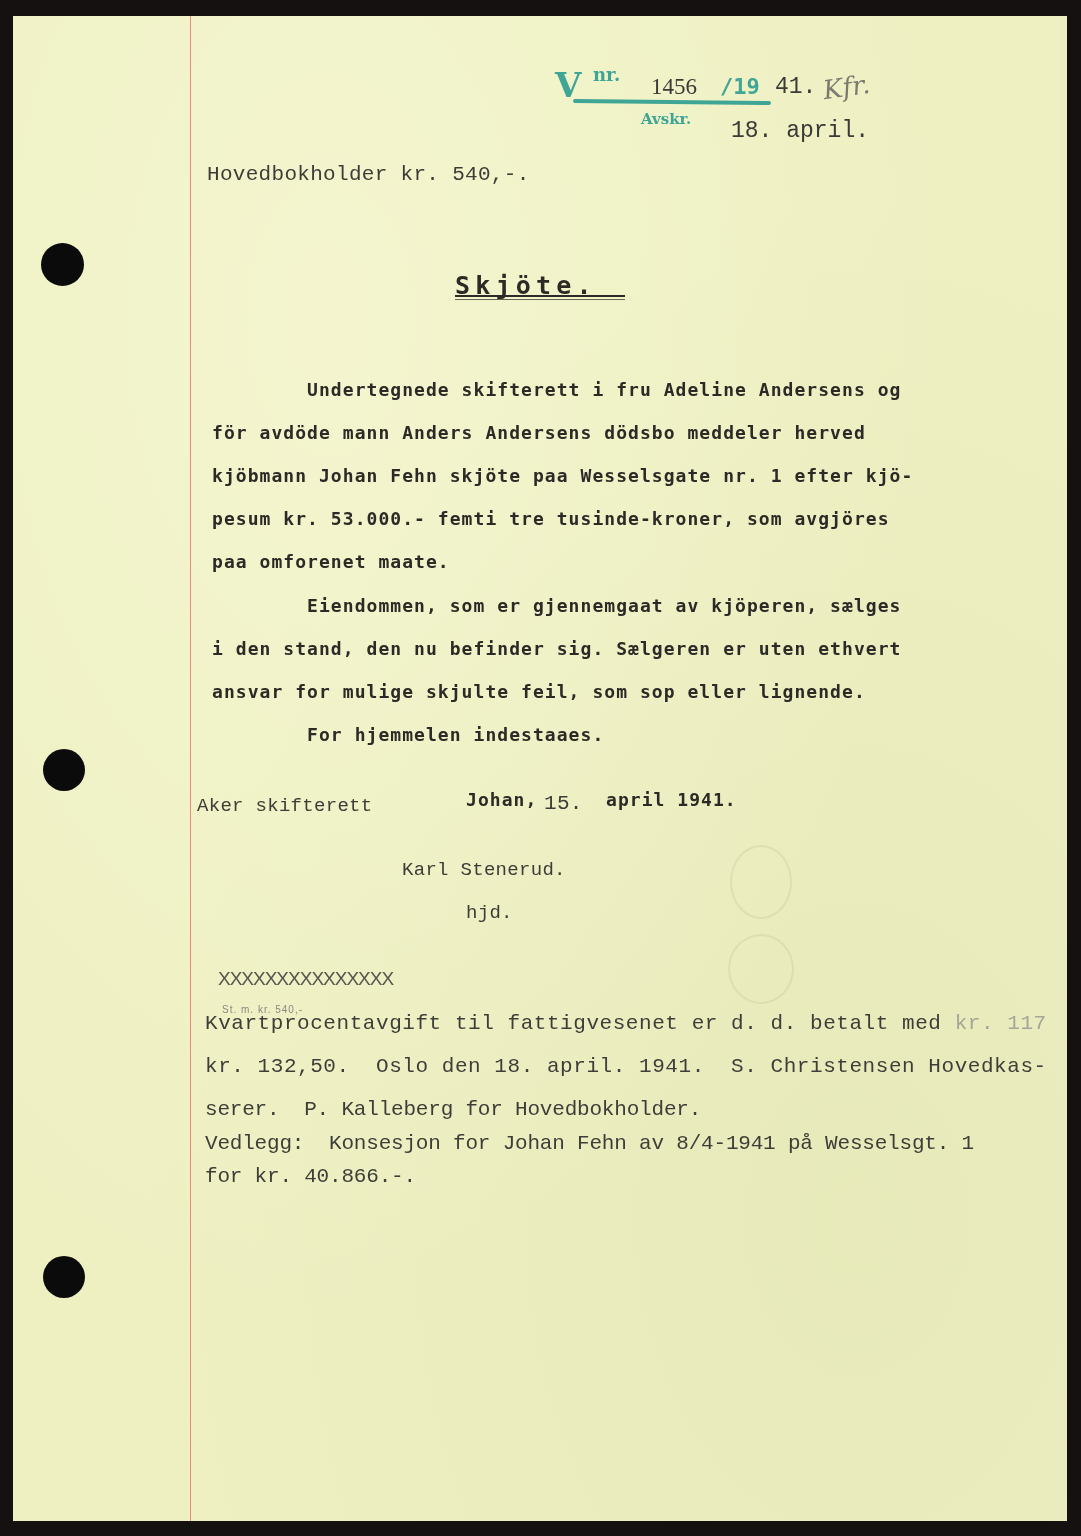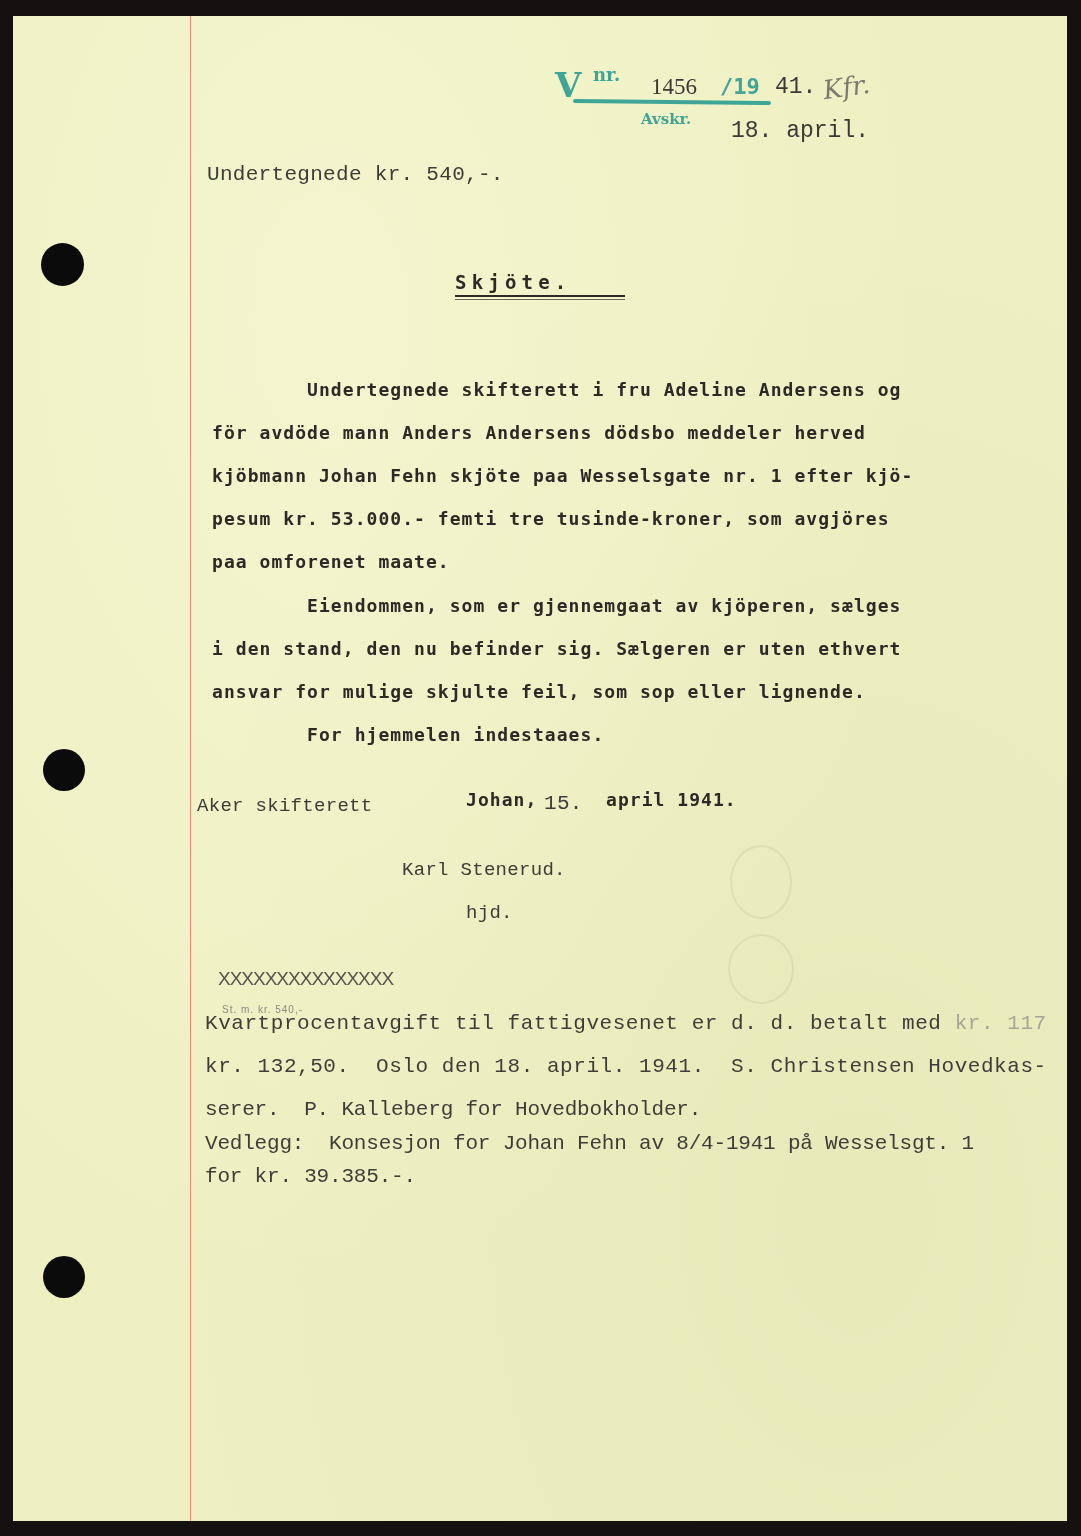--- a/index.html
+++ b/index.html
@@ -162,21 +162,21 @@
       font-size: 26px;
       color: #7a7a70;
       transform: rotate(-8deg);
     }
 
     .title {
       left: 455px;
       top: 271px;
       font-family: "DejaVu Sans Mono", monospace;
       font-weight: bold;
-      font-size: 19px;
+      font-size: 25px;
       letter-spacing: 5.2px;
       color: #2c2a26;
     }
     .title-underline {
       position: absolute;
       left: 455px;
       top: 295px;
       width: 170px;
       height: 2px;
       background: #2c2a26;
@@ -223,21 +223,21 @@
       <span class="txt reg-number">1456</span>
       <span class="stamp-slash19">/19</span>
       <span class="txt reg-year">41.</span>
       <div class="stamp-rule"></div>
       <span class="stamp-avskr">Avskr.</span>
       <span class="txt reg-date">18. april.</span>
       <span class="txt initials">Kfr.</span>
     </div>
 
     <div style="position:absolute;left:-13px;top:-16px;">
-      <span class="txt mono-light" style="left:207px;top:163px;">Undertegnede kr. 540,-.</span>
+      <span class="txt mono-light" style="left:207px;top:163px;">Hovedbokholder kr. 540,-.</span>
 
       <span class="txt title">Skjöte.</span>
       <div class="title-underline"></div>
       <div class="title-underline u2"></div>
 
       <span class="txt mono-bold" style="left:212px;top:379px;">        Undertegnede skifterett i fru Adeline Andersens og</span>
       <span class="txt mono-bold" style="left:212px;top:422px;">för avdöde mann Anders Andersens dödsbo meddeler herved</span>
       <span class="txt mono-bold" style="left:212px;top:465px;">kjöbmann Johan Fehn skjöte paa Wesselsgate nr. 1 efter kjö-</span>
       <span class="txt mono-bold" style="left:212px;top:508px;">pesum kr. 53.000.- femti tre tusinde-kroner, som avgjöres</span>
       <span class="txt mono-bold" style="left:212px;top:551px;">paa omforenet maate.</span>
@@ -255,17 +255,17 @@
       <span class="txt mono-light" style="left:466px;top:902px;font-size:19px;">hjd.</span>
 
       <span class="txt strike-under">St. m. kr. 540,-</span>
       <span class="txt strike-line">XXXXXXXXXXXXXXX</span>
 
       <span class="txt mono-bottom" style="left:205px;top:1012px;"><span>Kvartprocentavgift til fattigvesenet er d. d. betalt med </span><span class="faded">kr. 117</span></span>
       <span class="txt mono-bottom" style="left:205px;top:1055px;">kr. 132,50.  Oslo den 18. april. 1941.  S. Christensen Hovedkas-</span>
       <span class="txt mono-cond" style="left:205px;top:1098px;">serer.  P. Kalleberg for Hovedbokholder.</span>
 
       <span class="txt mono-cond" style="left:205px;top:1132px;">Vedlegg:  Konsesjon for Johan Fehn av 8/4-1941 på Wesselsgt. 1</span>
-      <span class="txt mono-cond" style="left:205px;top:1165px;">for kr. 39.385.-.</span>
+      <span class="txt mono-cond" style="left:205px;top:1165px;">for kr. 40.866.-.</span>
     </div>
 
   </div>
 </div>
 
 </body></html>

